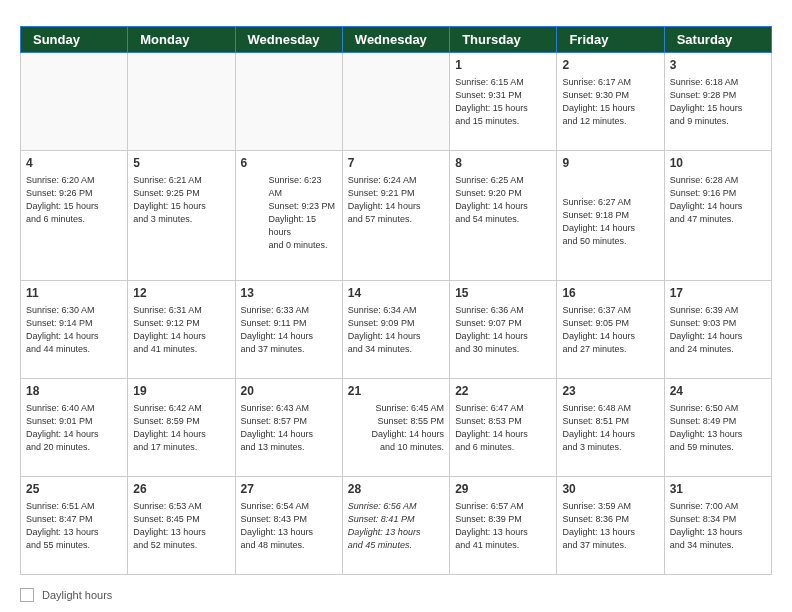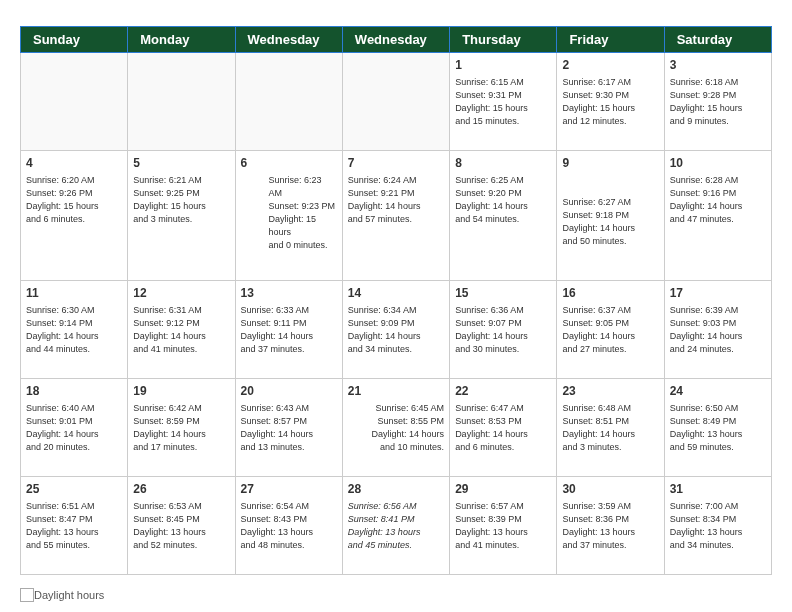--- a/index.html
+++ b/index.html
@@ -87,20 +87,21 @@
     }
     .day-info {
       font-size: 9px;
       color: #333;
       line-height: 1.45;
     }
     .footer {
       margin-top: 13px;
       display: flex;
       align-items: center;
+      gap: 8px;
       font-size: 11px;
       color: #555;
     }
     .footer-box {
       width: 14px;
       height: 14px;
       background: #fff;
       border: 1px solid #aaa;
     }
   </style>

